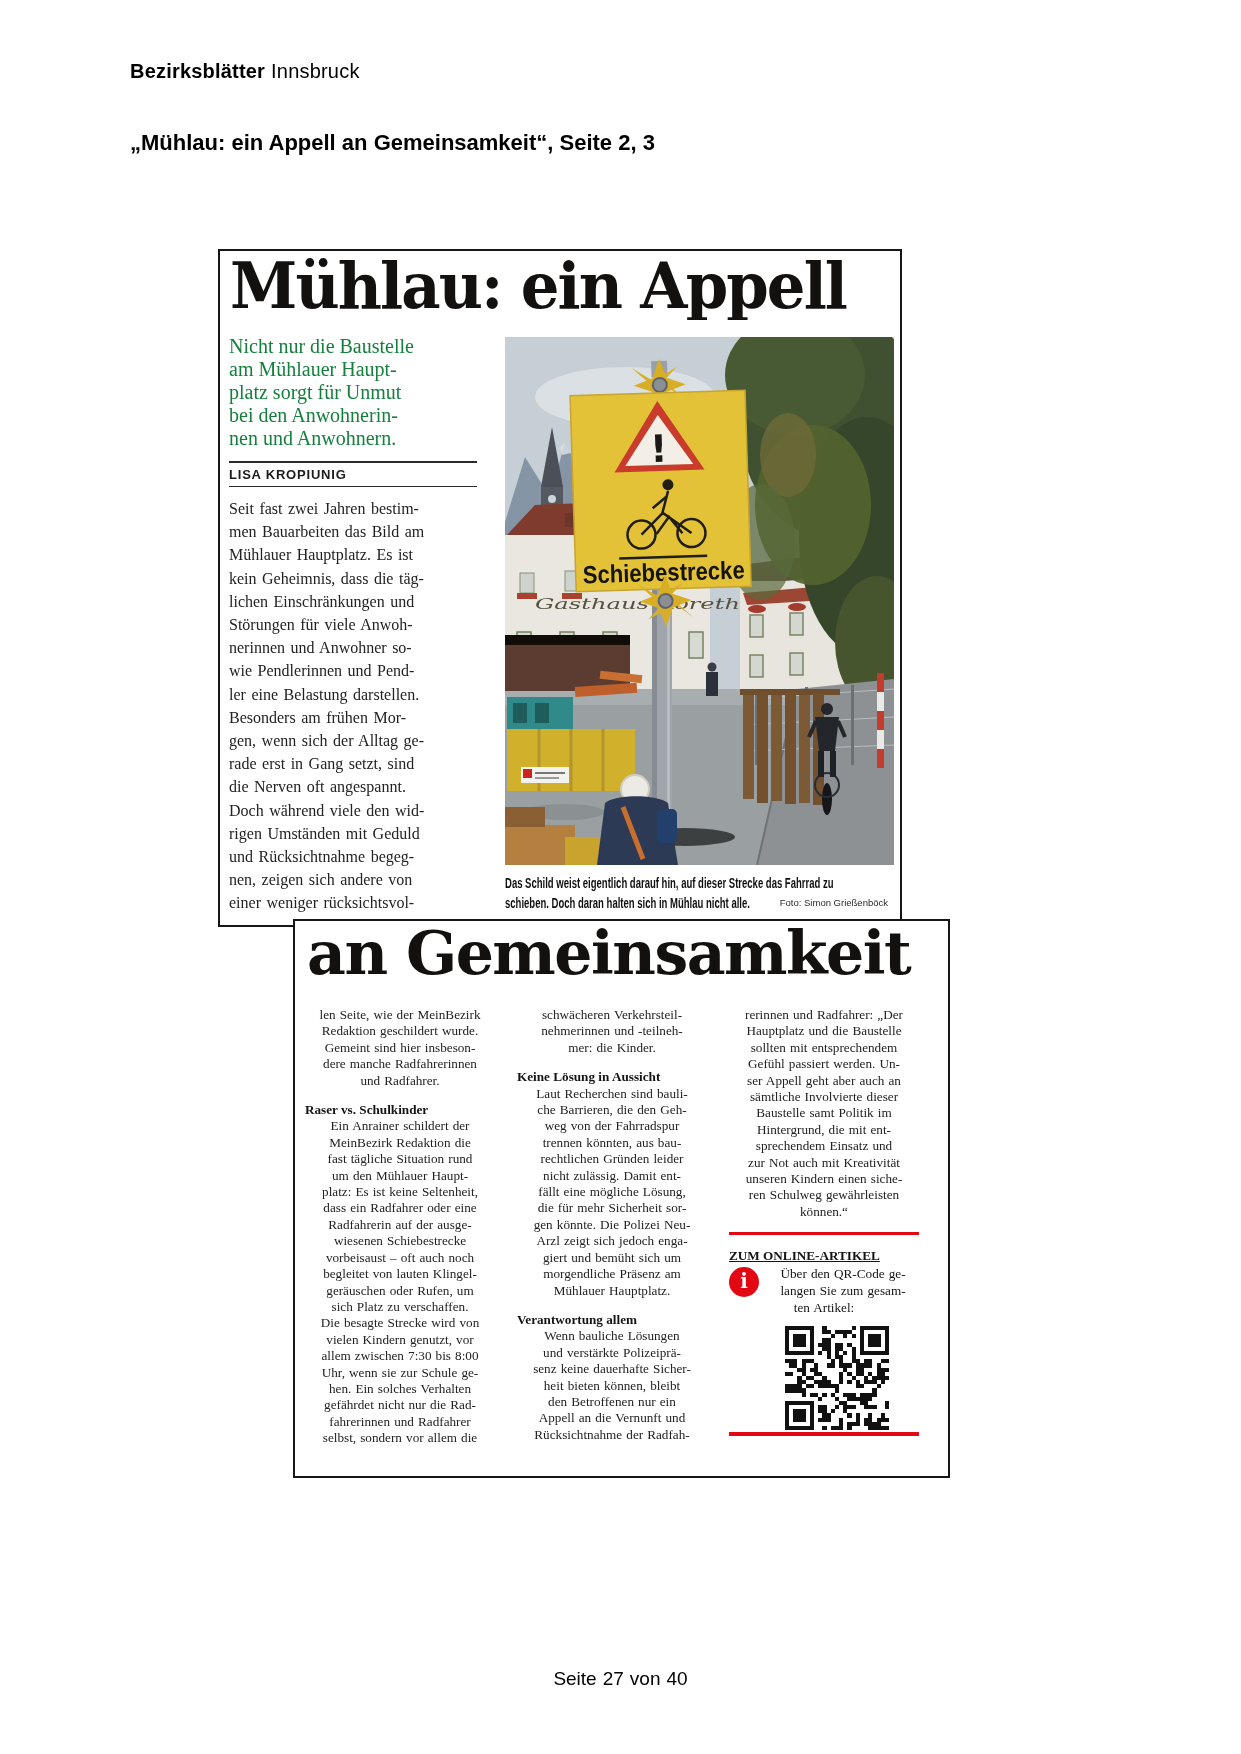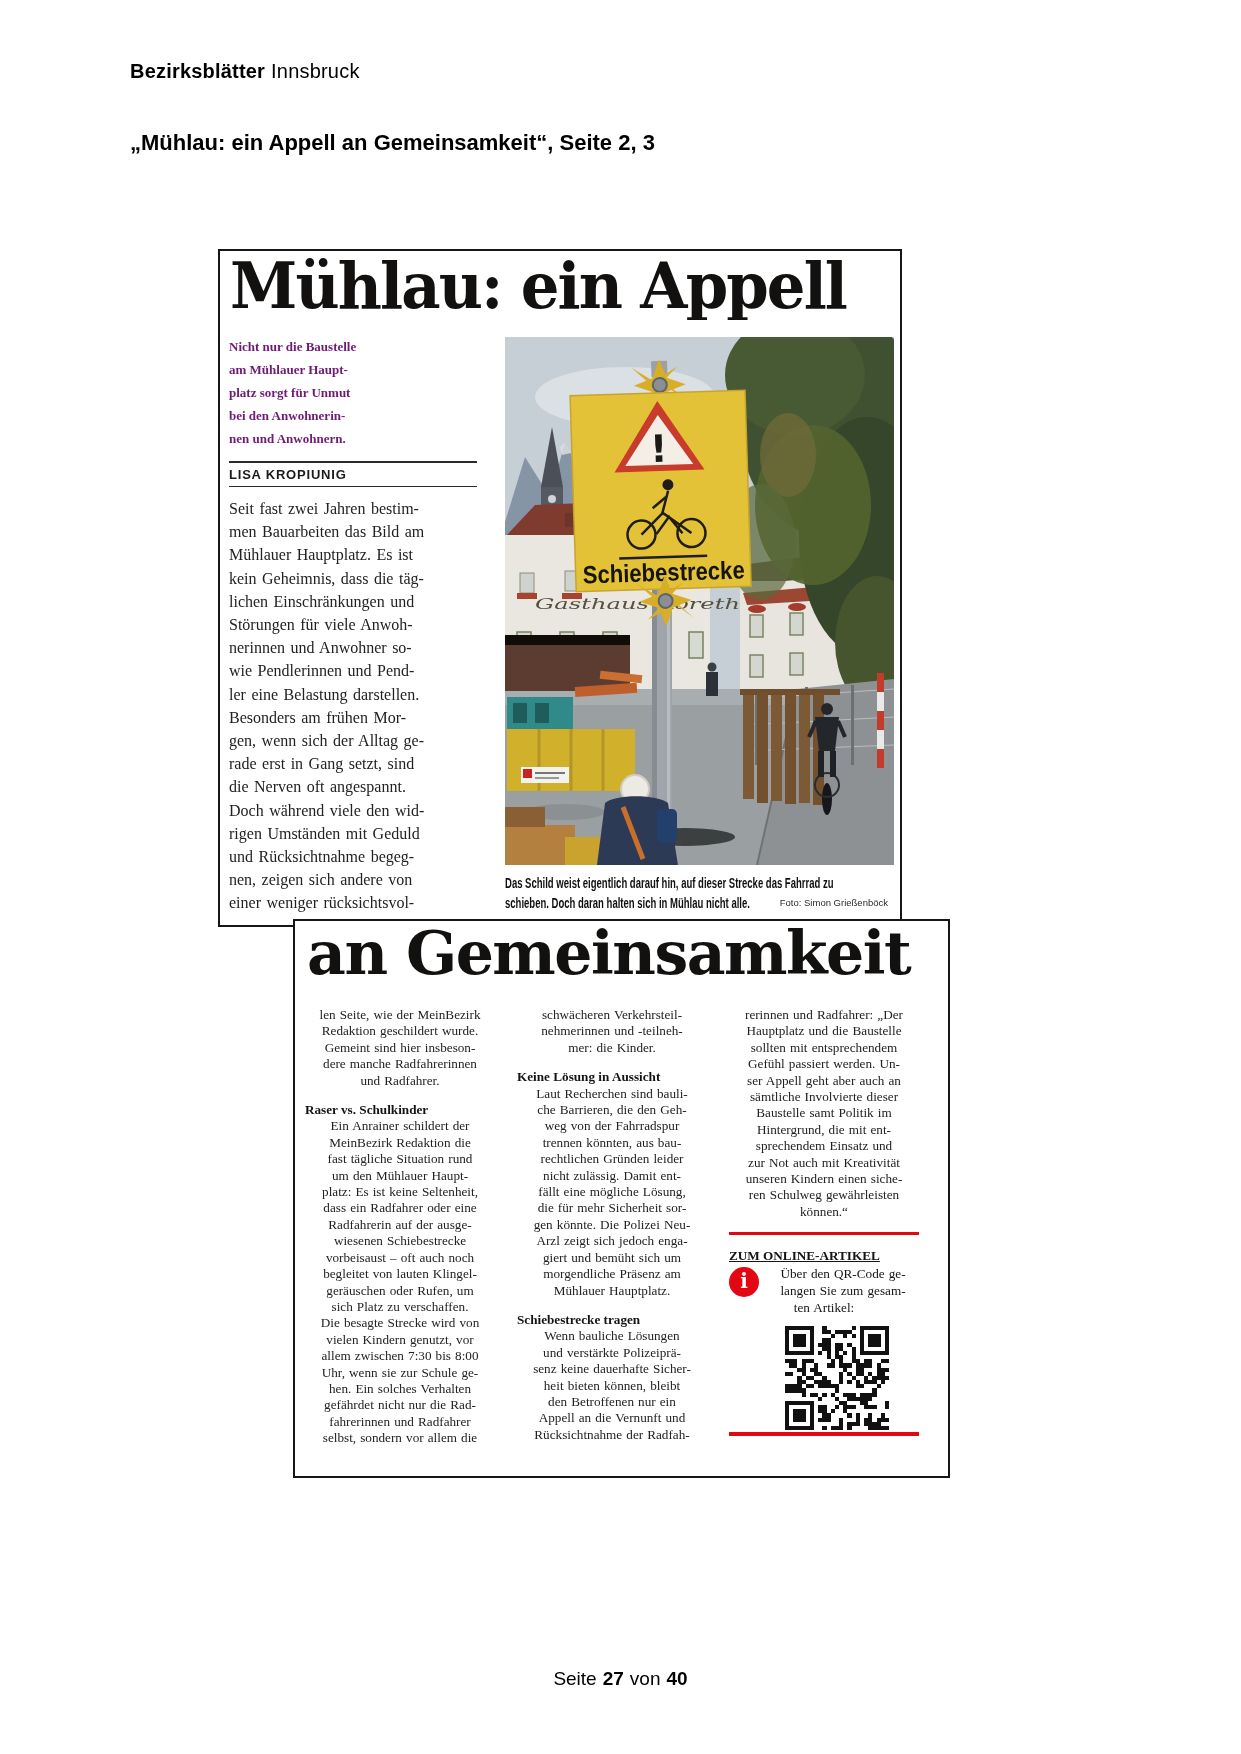--- a/index.html
+++ b/index.html
@@ -15,21 +15,21 @@
   .clip1{left:218px;top:249px;width:680px;height:674px;}
   .clip2{left:293px;top:919px;width:653px;height:555px;}
 
   .headline{margin:0;font-family:"DejaVu Serif","Liberation Serif",serif;font-weight:700;
             color:#121110;white-space:nowrap;overflow:hidden;line-height:1.08;}
   .headline1{position:absolute;left:10px;top:0px;width:668px;font-size:64px;letter-spacing:-2px;
              transform:scaleX(.95);transform-origin:left top;}
   .headline2{position:absolute;left:12px;top:0px;width:629px;font-size:60px;letter-spacing:-1.5px;}
 
   .intro{position:absolute;left:9px;top:84px;width:256px;font-family:"Liberation Serif",serif;
-         font-weight:700;font-size:13px;line-height:23px;white-space:pre-line;color:#701a75;}
+         font-weight:400;font-size:20px;line-height:23px;white-space:pre-line;color:#15803d;}
   .byline-block{position:absolute;left:9px;top:210px;width:248px;border-top:2px solid #2a2a2a;
                 border-bottom:1.5px solid #2a2a2a;padding:4px 0;}
   .byline{font-family:Liberation Sans, sans-serif;font-weight:700;font-size:13px;letter-spacing:.8px;color:#1b1b1b;}
   .body1{position:absolute;left:9px;top:246px;width:255px;font-family:"Liberation Serif",serif;
          font-size:16px;line-height:23.2px;white-space:pre-line;word-spacing:1.5px;color:#222;}
 
   .photo{position:absolute;left:285px;top:86px;width:389px;height:528px;margin:0;overflow:hidden;background:#c7cfd6;}
   .caption{position:absolute;left:285px;top:622px;width:575px;margin:0;font-weight:700;font-size:14px;
            line-height:20px;white-space:pre-line;color:#101010;transform:scaleX(.68);transform-origin:left top;}
   .credit{position:absolute;right:12px;top:646px;font-size:9.5px;color:#2b2b2b;}
@@ -46,21 +46,21 @@
   .online-head{margin:8px 0 7px 0;font-family:"DejaVu Serif","Liberation Serif",serif;font-weight:700;
                font-size:15.5px;line-height:18px;color:#e30613;letter-spacing:0;text-decoration:underline;}
   .online-row{overflow:visible;}
   .info-icon{float:left;width:30px;height:30px;border-radius:50%;background:#e30613;color:#fff;
              font-family:"DejaVu Serif",serif;font-weight:700;font-size:20px;text-align:center;
              line-height:29px;margin:2px 8px 2px 0;}
   .online-text{font-weight:400;font-size:13.2px;line-height:17px;color:#141414;}
   .qr{width:104px;height:104px;margin:10px 0 0 56px;background:#fff;}
 
   .footer{position:absolute;left:0;top:1668px;width:100%;text-align:center;font-size:19px;}
-  .footer b{font-weight:700;}
+  .footer b{font-weight:400;}
   .footer span,.footer b{margin:0 3px;}
 </style>
 </head>
 <body>
 
 <div class="page">
 
   <div class="brand">
     <span class="brand-bold">Bezirksblätter</span><span class="brand-reg">Innsbruck</span>
   </div>
@@ -324,21 +324,21 @@
 trennen könnten, aus bau-
 rechtlichen Gründen leider
 nicht zulässig. Damit ent-
 fällt eine mögliche Lösung,
 die für mehr Sicherheit sor-
 gen könnte. Die Polizei Neu-
 Arzl zeigt sich jedoch enga-
 giert und bemüht sich um
 morgendliche Präsenz am
 Mühlauer Hauptplatz.</p>
-        <h3>Schiebestrecke tragen</h3>
+        <h3>Verantwortung allem</h3>
         <p>Wenn bauliche Lösungen
 und verstärkte Polizeiprä-
 senz keine dauerhafte Sicher-
 heit bieten können, bleibt
 den Betroffenen nur ein
 Appell an die Vernunft und
 Rücksichtnahme der Radfah-</p>
       </div>
 
       <div class="col">

